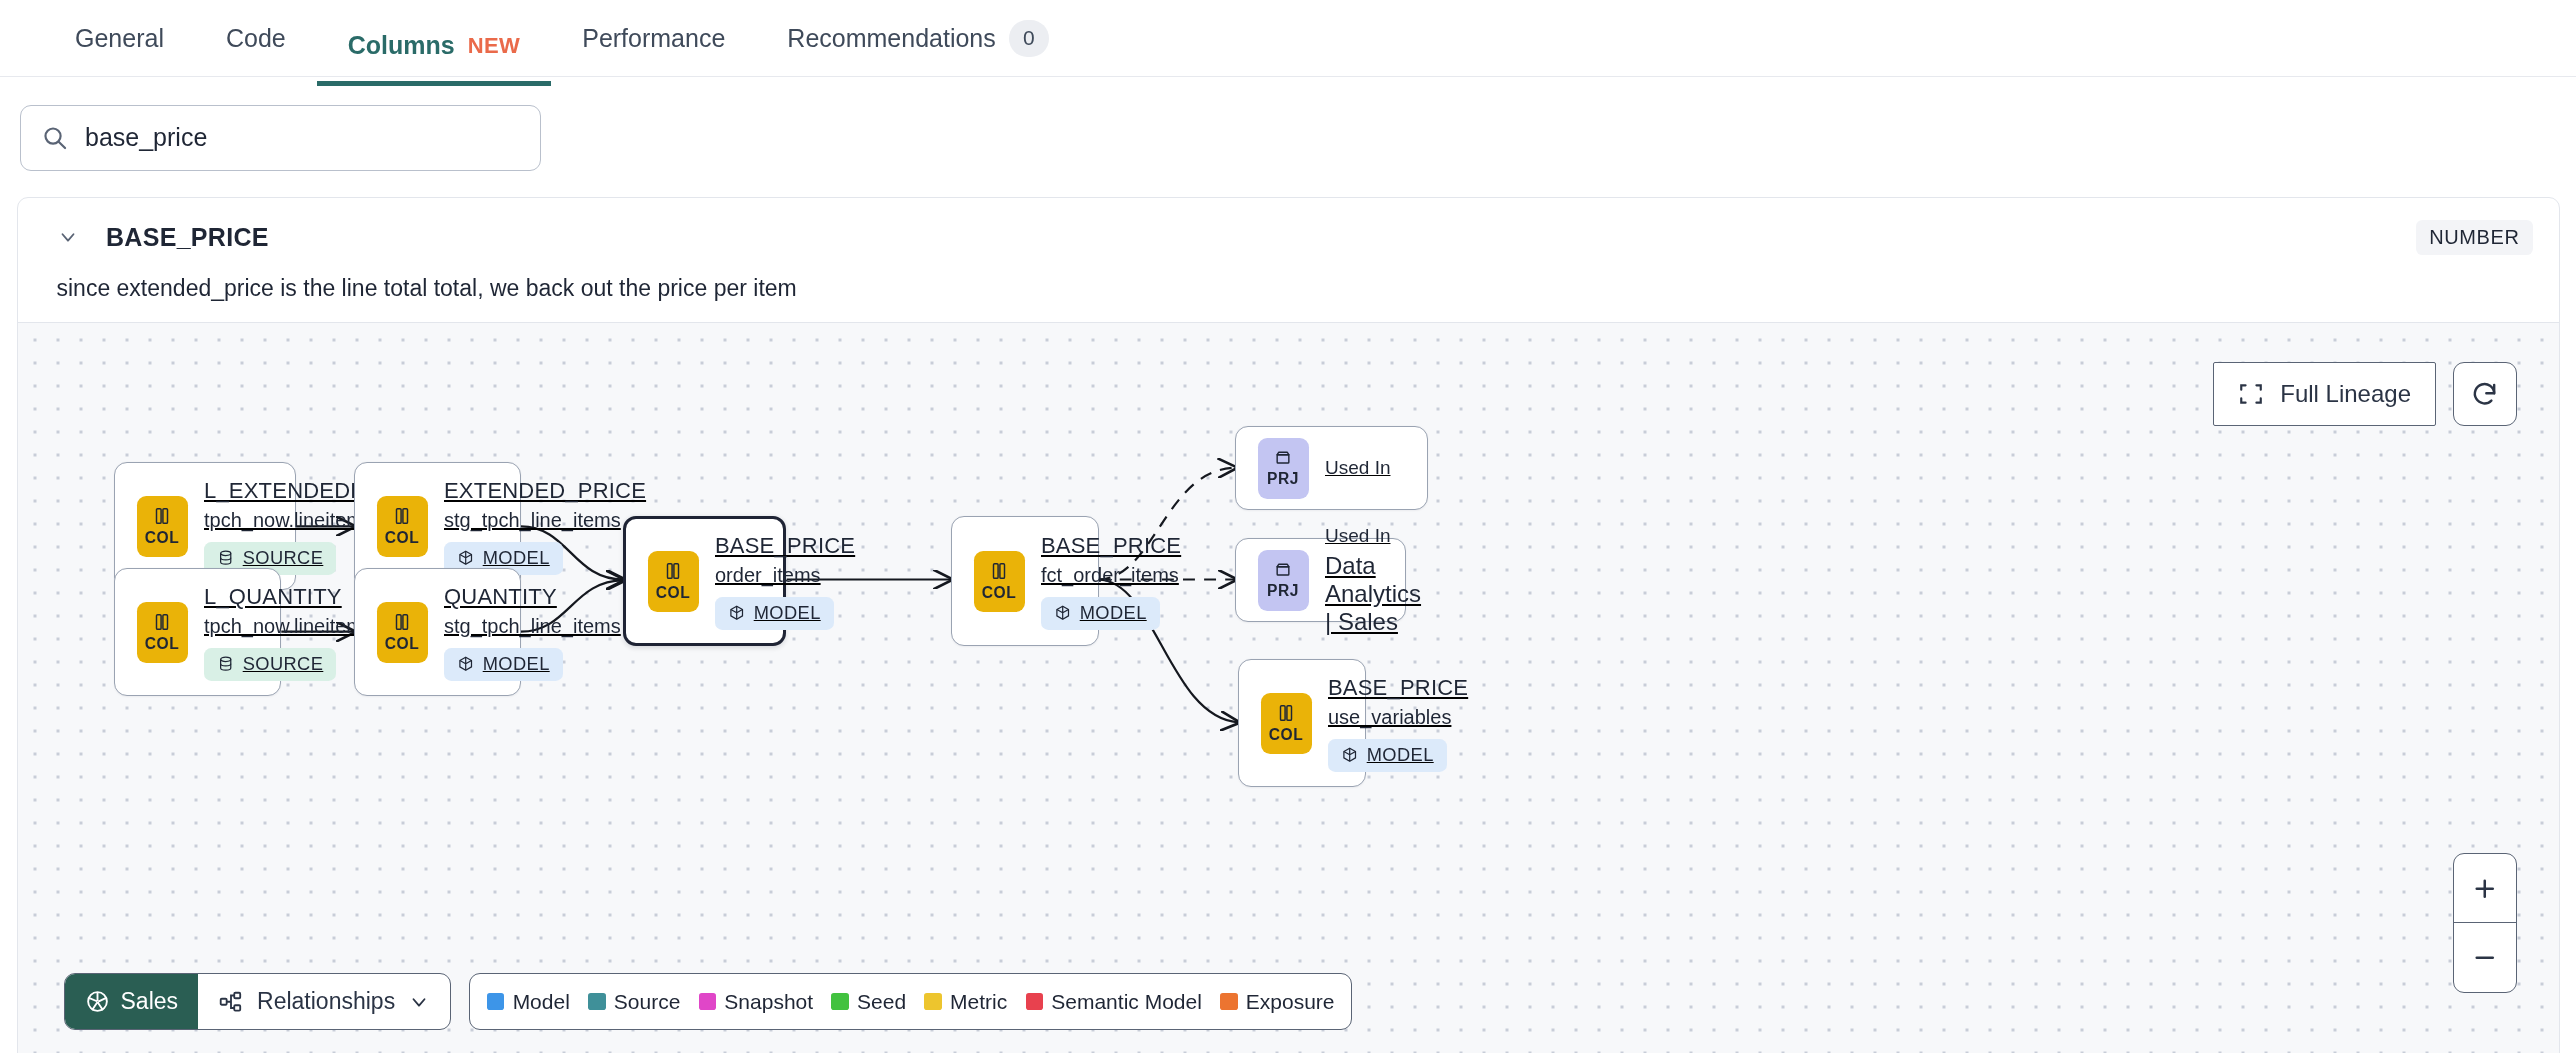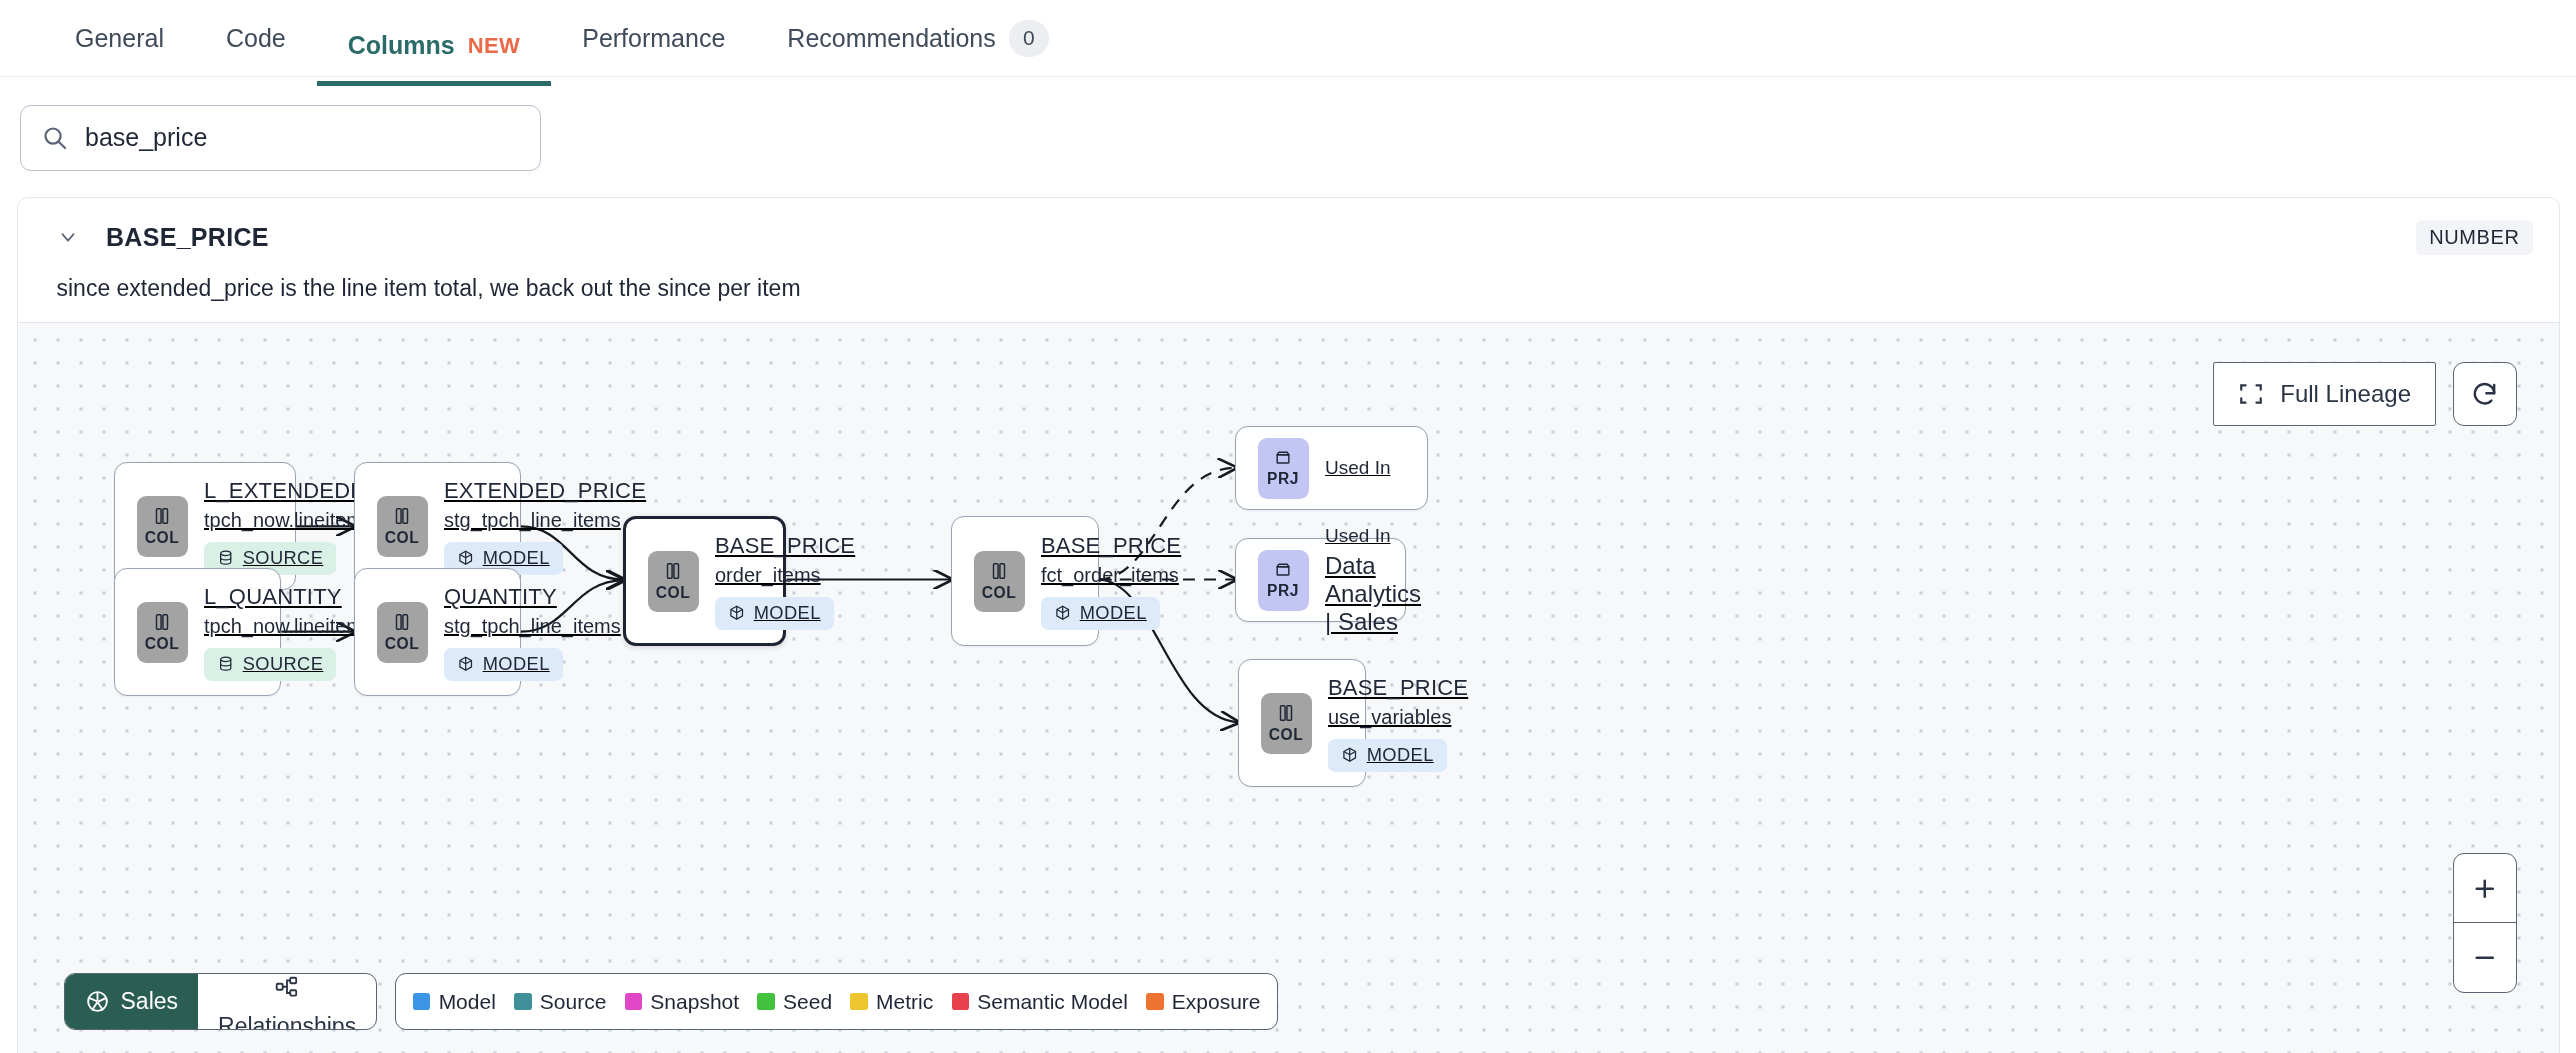--- a/index.html
+++ b/index.html
@@ -137,21 +137,21 @@
     box-shadow: 0 0.9px 1.8px rgba(20,25,40,.05);
   }
   .node.selected {
     border: 3.7px solid #1f2435;
     border-radius: 13px;
     box-shadow: 0 1.8px 5.5px rgba(20,25,40,.14);
   }
   .kind-chip {
     width: 51px; height: 61px;
     border-radius: 9.2px;
-    background: #a3a3a3;
+    background: #eab308;
     display: flex; flex-direction: column;
     align-items: center; justify-content: center;
     gap: 1.8px;
     flex: 0 0 auto;
     color: #1f2635;
   }
   .kind-chip.prj { background: #c3c5f2; }
   .kind-chip .kind-text {
     font-size: 15.6px;
     font-weight: 600;
@@ -249,21 +249,20 @@
     padding: 0 20px;
     font-size: 23px;
     cursor: pointer;
   }
   .seg .relationships {
     display: flex; align-items: center; gap: 13px;
     padding: 0 20px;
     font-size: 23px;
     color: #2b3445;
     cursor: pointer;
-    flex-direction: column;
   }
   .legend {
     height: 57px;
     border: 1.8px solid #5a6475;
     border-radius: 11px;
     background: #fff;
     display: flex; align-items: center;
     gap: 18.3px;
     padding: 0 16.5px;
   }
@@ -311,21 +310,21 @@
   <div class="col-head">
     <span class="chev">
       <svg width="22" height="22" viewBox="0 0 24 24" fill="none" stroke="#5a6475" stroke-width="2" stroke-linecap="round" stroke-linejoin="round">
           <polyline points="6 9 12 16 18 9"></polyline>
         </svg>
     </span>
     <span class="col-title">BASE_PRICE</span>
     <span class="type-badge">NUMBER</span>
   </div>
 
-  <div class="col-desc">since extended_price is the line item total, we back out the since per item</div>
+  <div class="col-desc">since extended_price is the line total total, we back out the price per item</div>
 
   <div class="canvas">
 
     <svg class="edges" viewBox="0 0 2770 810" preserveAspectRatio="none">
       <defs>
         <marker id="ah" markerWidth="9" markerHeight="9" refX="8" refY="4.5" orient="auto">
           <path d="M0,0 L9,4.5 L0,9" fill="none" stroke="#15181f" stroke-width="1.2"></path>
         </marker>
       </defs>
       <g fill="none" stroke="#15181f" stroke-width="2.4">

